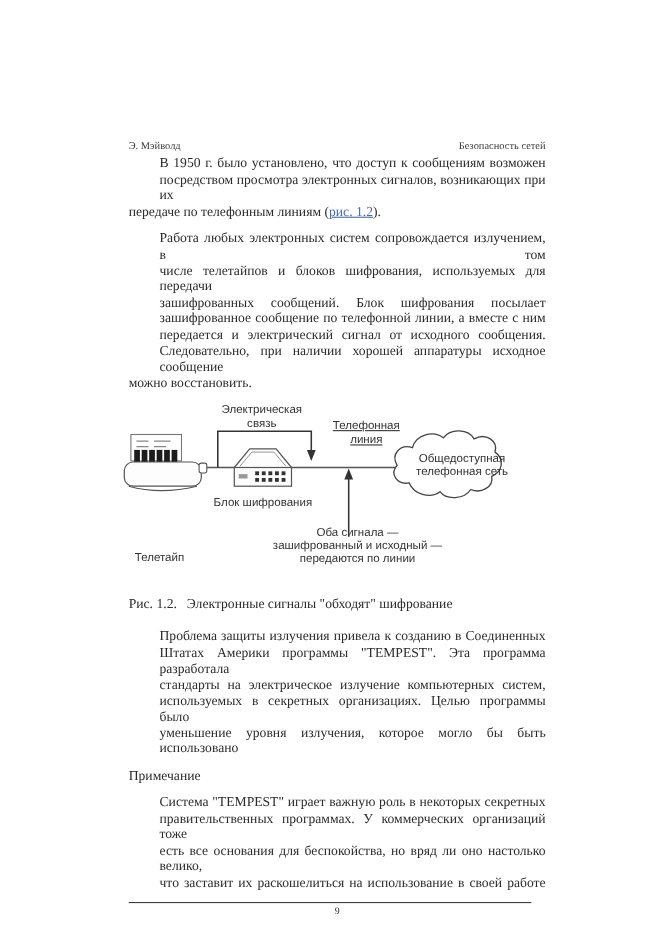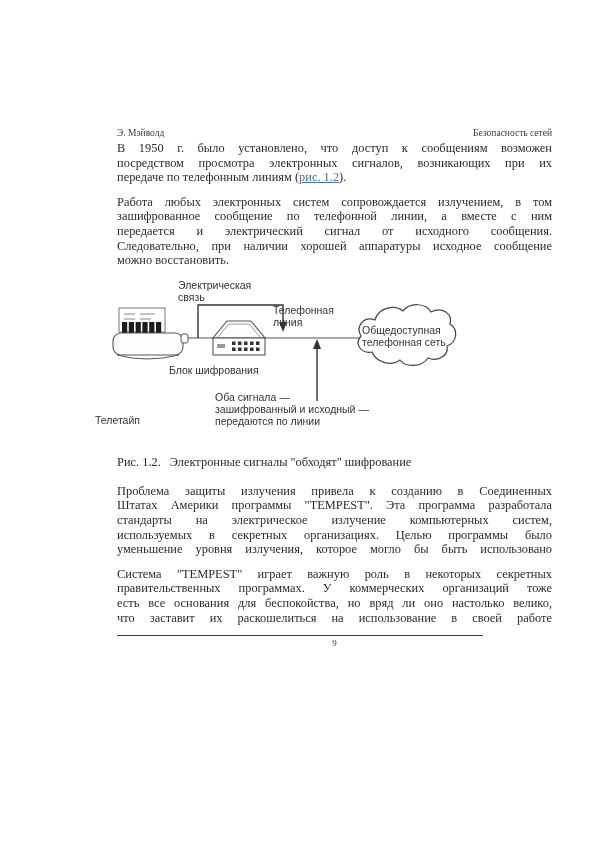--- a/index.html
+++ b/index.html
@@ -1,34 +1,34 @@
 <!DOCTYPE html>
 <html style="--link-color: #4a6d9e;"><head>
 <meta charset="utf-8">
 <style>
   html,body { margin:0; padding:0; }
   body {
     width:600px; height:849px; background:#ffffff; overflow:hidden;
     font-family:"Liberation Serif", serif; color:#2b2b2b;
   }
-  .page { position:relative; box-sizing:border-box; width:600px; height:849px; padding:128px 48px 0 117px; }
+  .page { position:relative; box-sizing:border-box; width:600px; height:849px; padding:128px 104px 0 117px; }
   .header { display:flex; justify-content:space-between; font-size:9.5px; color:#3a3a3a; margin-bottom:3px; }
   .para { font-size:12.4px; line-height:14.6px; margin:0 0 10px 0; }
-  .jline { text-align:justify; text-align-last:justify; }
+  .jline { text-align:justify; text-align-last:justify;margin-left:28px; }
   .lline { text-align:left; }
   .link { color:var(--link-color,#4a6d9e); text-decoration:underline; cursor:pointer; }
   
   .figure { position:relative; width:378px; height:165px; margin:2px 0 0 -7px; }
   .figure svg { position:absolute; left:0; top:0; }
   .figlabel {
     position:absolute; font-family:"Liberation Sans", sans-serif;
-    font-size:10.5px; line-height:12.5px; color:#333; white-space:nowrap;
+    font-size:10.5px; line-height:12.5px; color:#333; text-align:center; white-space:nowrap;
   }
   .lab-electric { left:68px; top:1px;  width:120px; }
-  .lab-phone    { left:163px; top:26px; width:120px; }
+  .lab-phone    { left:163px; top:16px; width:120px;text-decoration:underline; }
   .lab-cloud    { left:252px; top:46px; width:116px; line-height:12px; }
   .lab-teletype { left:-15px; top:112px; width:100px;margin-top:24px; }
   .lab-encrypt  { left:59px;  top:86px; width:140px; }
   .lab-signals  { left:105px; top:113px; width:220px; line-height:12px; }
   .caption { font-size:12.4px; margin:12px 0 0 0; }
   .caption .cap-text { margin-left:9px; }
   .para3 { margin-top:14px; }
   .note-heading { font-size:12.4px; margin:8px 0 9px 0; }
   .footer-rule { border-top:1.2px solid #3a3a3a; margin-top:3px; width:366px; }
   .page-number { text-align:center; font-size:9px; margin-top:2px; color:#333; }
@@ -44,20 +44,22 @@
   </div>
 
   <div class="para">
     <div class="jline">В 1950 г. было установлено, что доступ к сообщениям возможен</div>
     <div class="jline">посредством просмотра электронных сигналов, возникающих при их</div>
     <div class="lline"><span>передаче по телефонным линиям (</span><a class="link">рис. 1.2</a><span>).</span></div>
   </div>
 
   <div class="para">
     <div class="jline">Работа любых электронных систем сопровождается излучением, в том</div>
+    <div class="jline">числе телетайпов и блоков шифрования, используемых для передачи</div>
+    <div class="jline">зашифрованных сообщений. Блок шифрования посылает</div>
     <div class="jline">зашифрованное сообщение по телефонной линии, а вместе с ним</div>
     <div class="jline">передается и электрический сигнал от исходного сообщения.</div>
     <div class="jline">Следовательно, при наличии хорошей аппаратуры исходное сообщение</div>
     <div class="lline">можно восстановить.</div>
   </div>
 
   <div class="figure">
     <svg width="378" height="165" viewBox="0 0 378 165">
 
       <path d="M78,60 H105 M155,60 H251" stroke="#555" stroke-width="1.2" fill="none"></path>
@@ -129,20 +131,21 @@
   </div>
 
   <div class="para para3">
     <div class="jline">Проблема защиты излучения привела к созданию в Соединенных</div>
     <div class="jline">Штатах Америки программы "TEMPEST". Эта программа разработала</div>
     <div class="jline">стандарты на электрическое излучение компьютерных систем,</div>
     <div class="jline">используемых в секретных организациях. Целью программы было</div>
     <div class="jline">уменьшение уровня излучения, которое могло бы быть использовано</div>
   </div>
 
+  <div class="note-heading">Примечание</div>
 
   <div class="para">
     <div class="jline">Система "TEMPEST" играет важную роль в некоторых секретных</div>
     <div class="jline">правительственных программах. У коммерческих организаций тоже</div>
     <div class="jline">есть все основания для беспокойства, но вряд ли оно настолько велико,</div>
     <div class="jline">что заставит их раскошелиться на использование в своей работе</div>
   </div>
 
   <div class="footer-rule"></div>
   <div class="page-number">9</div>

